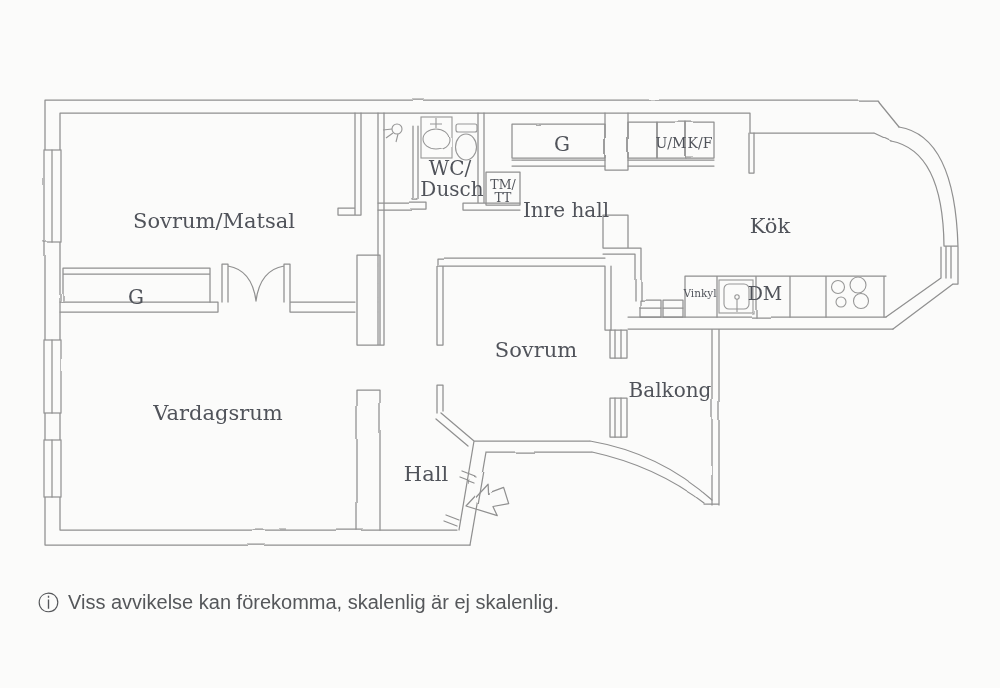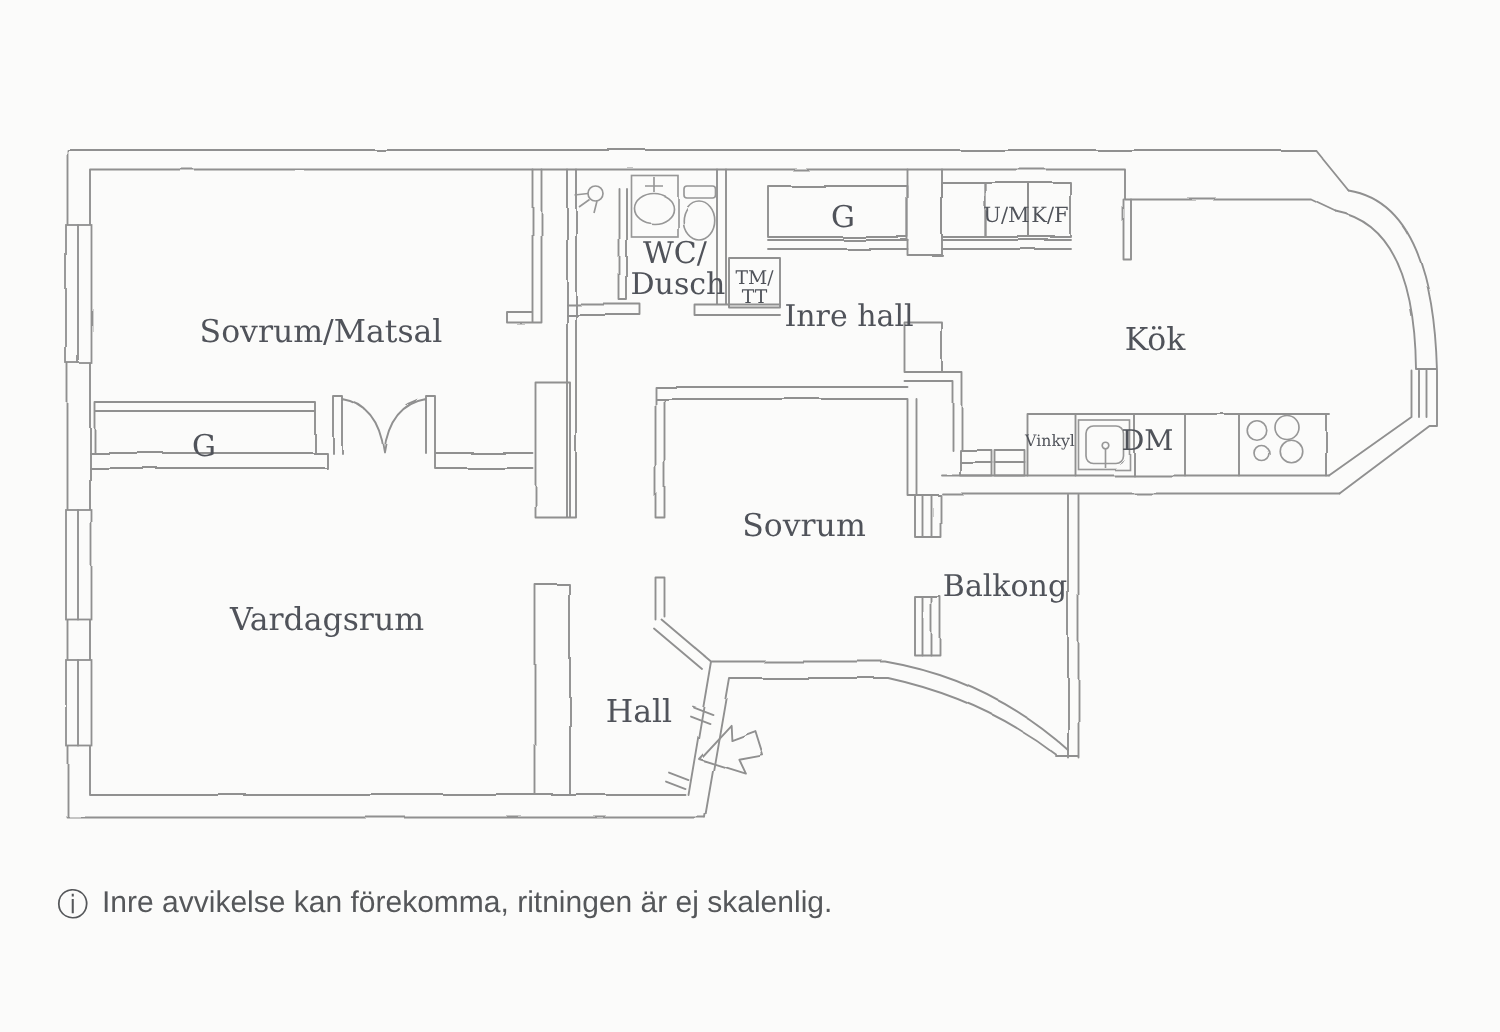--- a/index.html
+++ b/index.html
@@ -163,15 +163,15 @@
       <text class="dm-label" x="765" y="300">DM</text>
       <text class="room-label big" x="536" y="357">Sovrum</text>
       <text class="room-label" x="670" y="397">Balkong</text>
       <text class="room-label big" x="218" y="420">Vardagsrum</text>
       <text class="room-label big" x="426" y="481">Hall</text>
     </g>
   </svg>
 
   <div class="footer">
     <span class="glyph">ⓘ</span>
-    <span class="txt">Inre avvikelse kan förekomma, ritningen är ej skalenlig.</span>
+    <span class="txt">Viss avvikelse kan förekomma, skalenlig är ej skalenlig.</span>
   </div>
 </div>
 
 </body></html>

